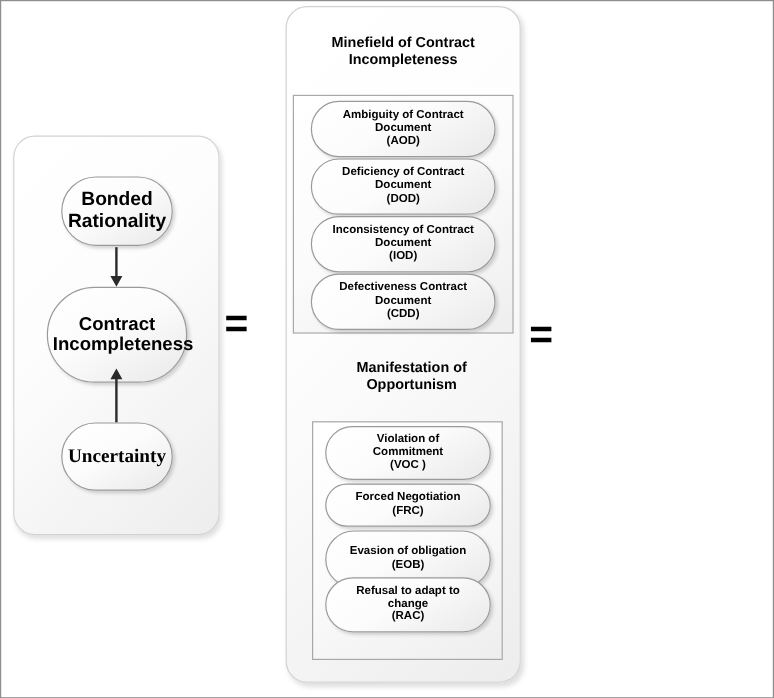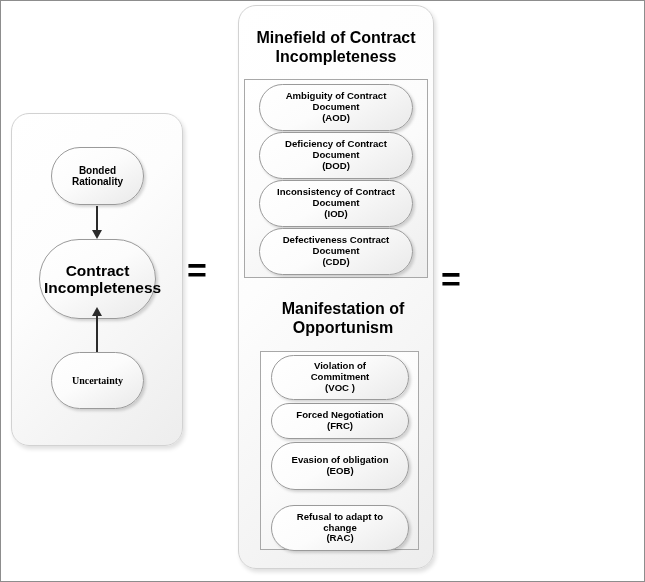--- a/index.html
+++ b/index.html
@@ -44,21 +44,21 @@
     text-align: center;
     color: #000000;
     font-weight: bold;
     line-height: 1.12;
     padding: 0 4px;
   }
   .node .lines { width: 100%; }
   .node .ln { display: block; }
 
   
-  .node-sm { font-size: 10px; }
+  .node-sm { font-size: 16px; }
   .node-lg { font-size: 15.5px; }
 
   
   .arrow {
     position: absolute;
     width: 2px;
     background: #2b2b2b;
   }
   .arrow-head {
     position: absolute;
@@ -78,21 +78,21 @@
     font-size: 34px;
     line-height: 1;
     font-family: "Liberation Sans", sans-serif;
   }
 
   
   .section-title {
     position: absolute;
     text-align: center;
     font-weight: bold;
-    font-size: 16px;
+    font-size: 12px;
     color: #000000;
     line-height: 1.2;
   }
   .inner-frame {
     position: absolute;
     box-sizing: border-box;
     border: 1px solid #a8a8a8;
     background: linear-gradient(150deg, #ffffff 0%, #fbfbfb 50%, #eeeeee 100%);
   }
   .node-mid { font-size: 9.6px; }
@@ -205,21 +205,21 @@
     </span>
   </div>
 
   <div class="node node-mid" style="left:270px; top:441px; width:138px; height:48px;text-align:center;">
     <span class="lines">
       <span class="ln">Evasion of obligation</span>
       <span class="ln">(EOB)</span>
     </span>
   </div>
 
-  <div class="node node-mid" style="left:270px; top:504px; width:138px; height:46px;">
+  <div class="node node-mid" style="left:270px; top:480px; width:138px; height:46px;">
     <span class="lines">
       <span class="ln">Refusal to adapt to</span>
       <span class="ln">change</span>
       <span class="ln">(RAC)</span>
     </span>
   </div>
 
   <div class="equals" style="left:440px; top:261px;">=</div>
 
 

